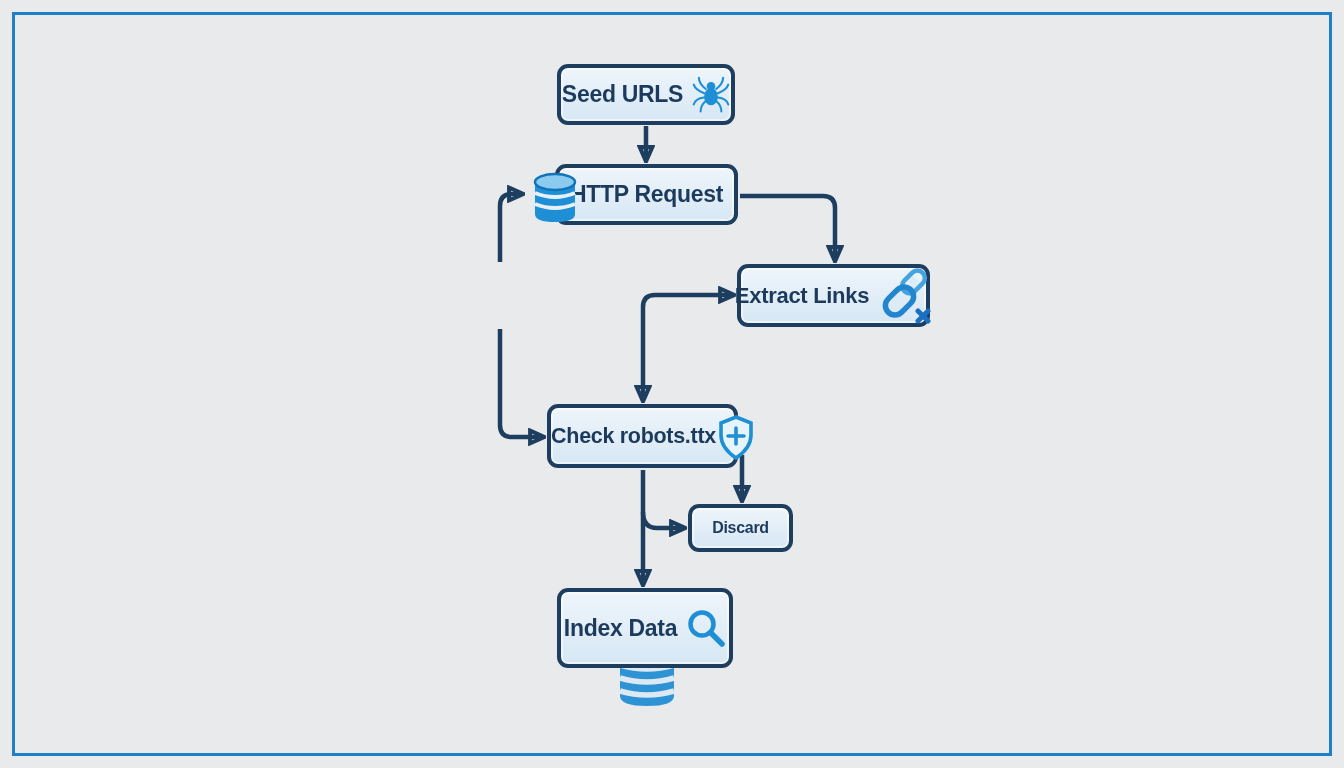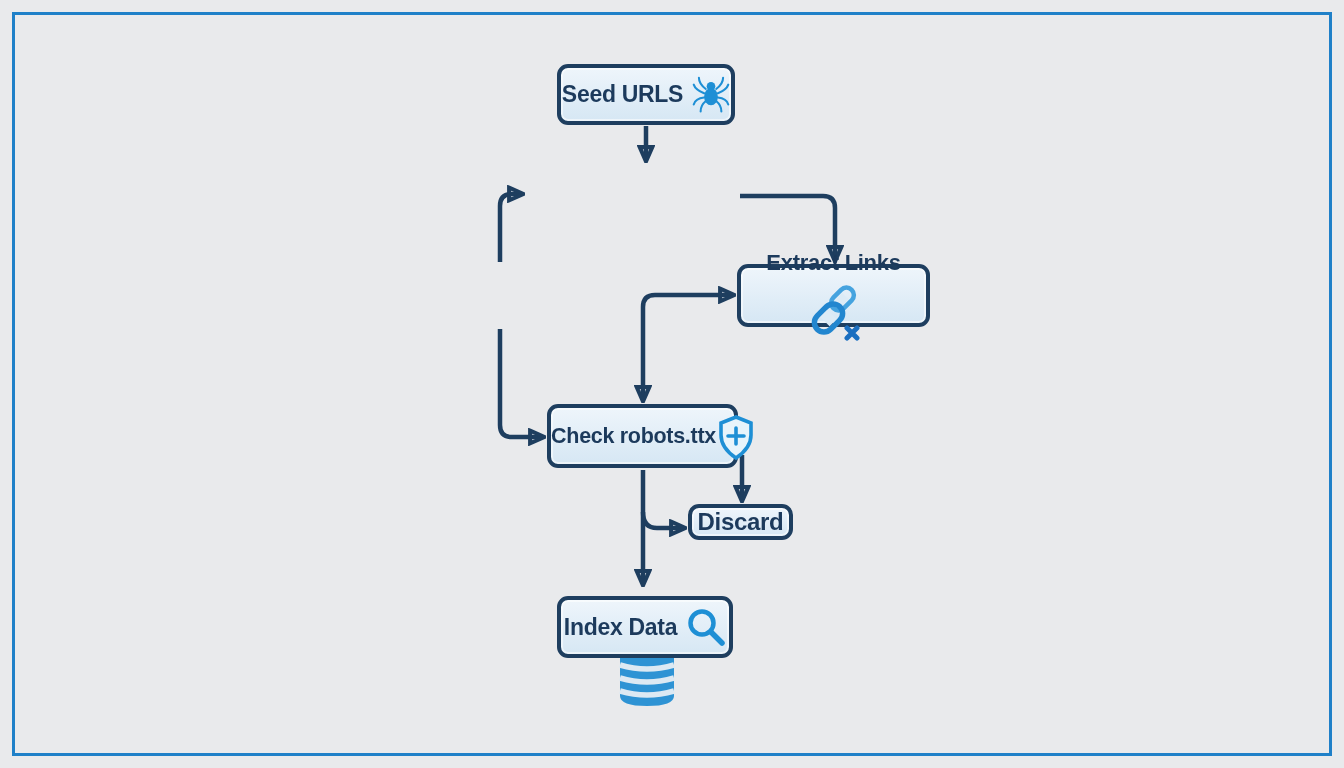--- a/index.html
+++ b/index.html
@@ -15,24 +15,24 @@
     display:flex;align-items:center;justify-content:center;gap:9px;
     background:linear-gradient(180deg,#eef5fb 0%,#d6e7f4 100%);
     border:4px solid #1e3e5f;border-radius:11px;
     color:#1c3a5c;font-weight:bold;font-size:23px;letter-spacing:-0.3px;
     white-space:nowrap;box-shadow:inset 0 0 0 2px rgba(255,255,255,.55);
   }
   .node .icon{display:flex;align-items:center;justify-content:center;}
   .node-seed   {left:557px;top:64px; width:178px;height:61px;}
   .node-http   {left:555px;top:164px;width:183px;height:61px;}
   .node-parse  {left:404px;top:264px;width:192px;height:63px;}
-  .node-extract{left:737px;top:264px;width:193px;height:63px;font-size:22px;flex-direction:column;}
+  .node-extract{left:737px;top:264px;width:193px;height:63px;font-size:22px;}
   .node-check  {left:547px;top:404px;width:191px;height:64px;font-size:21.5px;padding-right:18px;}
-  .node-discard{left:688px;top:504px;width:105px;height:36px;font-size:24px;}
-  .node-index  {left:557px;top:588px;width:176px;height:62px;margin-top:8px;}
+  .node-discard{left:688px;top:504px;width:105px;height:48px;font-size:16px;}
+  .node-index  {left:557px;top:588px;width:176px;height:80px;}
   .icon-db-edge{position:absolute;left:-28px;top:4px;}
   .icon-shield-edge{position:absolute;right:-24px;top:6px;}
   .cylinder{position:absolute;left:616px;top:646px;z-index:1;}
 </style>
 </head>
 <body>
 
 <div class="canvas">
   <div class="frame"></div>
 
@@ -65,20 +65,31 @@
             <path d="M30,20 Q40,16 42,10"></path>
           <path d="M30,25 Q40,26 42,33"></path>
             <path d="M28,29 Q34,34 34,41"></path>
         </g>
         <circle cx="22" cy="12" r="5" fill="#1e8fd5"></circle>
         <ellipse cx="22" cy="24" rx="8" ry="10" fill="#1e8fd5"></ellipse>
       </svg>
     </span>
   </div>
 
+  <div class="node node-http">
+    <span class="icon icon-db-edge">
+      <svg width="48" height="54" viewBox="0 0 48 54">
+        <path d="M4,10 L4,42 Q4,50 24,50 Q44,50 44,42 L44,10 Z" fill="#1e8fd5"></path>
+        <path d="M4,21 Q24,29 44,21" stroke="#e7f0f7" stroke-width="4" fill="none"></path>
+        <path d="M4,32 Q24,40 44,32" stroke="#e7f0f7" stroke-width="4" fill="none"></path>
+        <ellipse cx="24" cy="10" rx="20" ry="8" fill="#8ccbf0" stroke="#1173b9" stroke-width="2.5"></ellipse>
+      </svg>
+    </span>
+    <span class="label">HTTP Request</span>
+  </div>
 
 
   <div class="node node-extract">
     <span class="label">Extract Links</span>
     <span class="icon">
       <svg width="54" height="56" viewBox="0 0 54 56">
         <rect x="28" y="1" width="15" height="26" rx="7.5" transform="rotate(45,35.5,14)" stroke="#45a3df" stroke-width="4.5" fill="none"></rect>
         <rect x="31" y="10" width="9" height="8" transform="rotate(45,35.5,14)" fill="#dcebf6" stroke="none"></rect>
         <rect x="12" y="17" width="19" height="32" rx="9.5" transform="rotate(45,21.5,33)" stroke="#2286cf" stroke-width="5.5" fill="none"></rect>
         <rect x="15" y="28" width="13" height="10" transform="rotate(45,21.5,33)" fill="#dcebf6" stroke="none"></rect>

